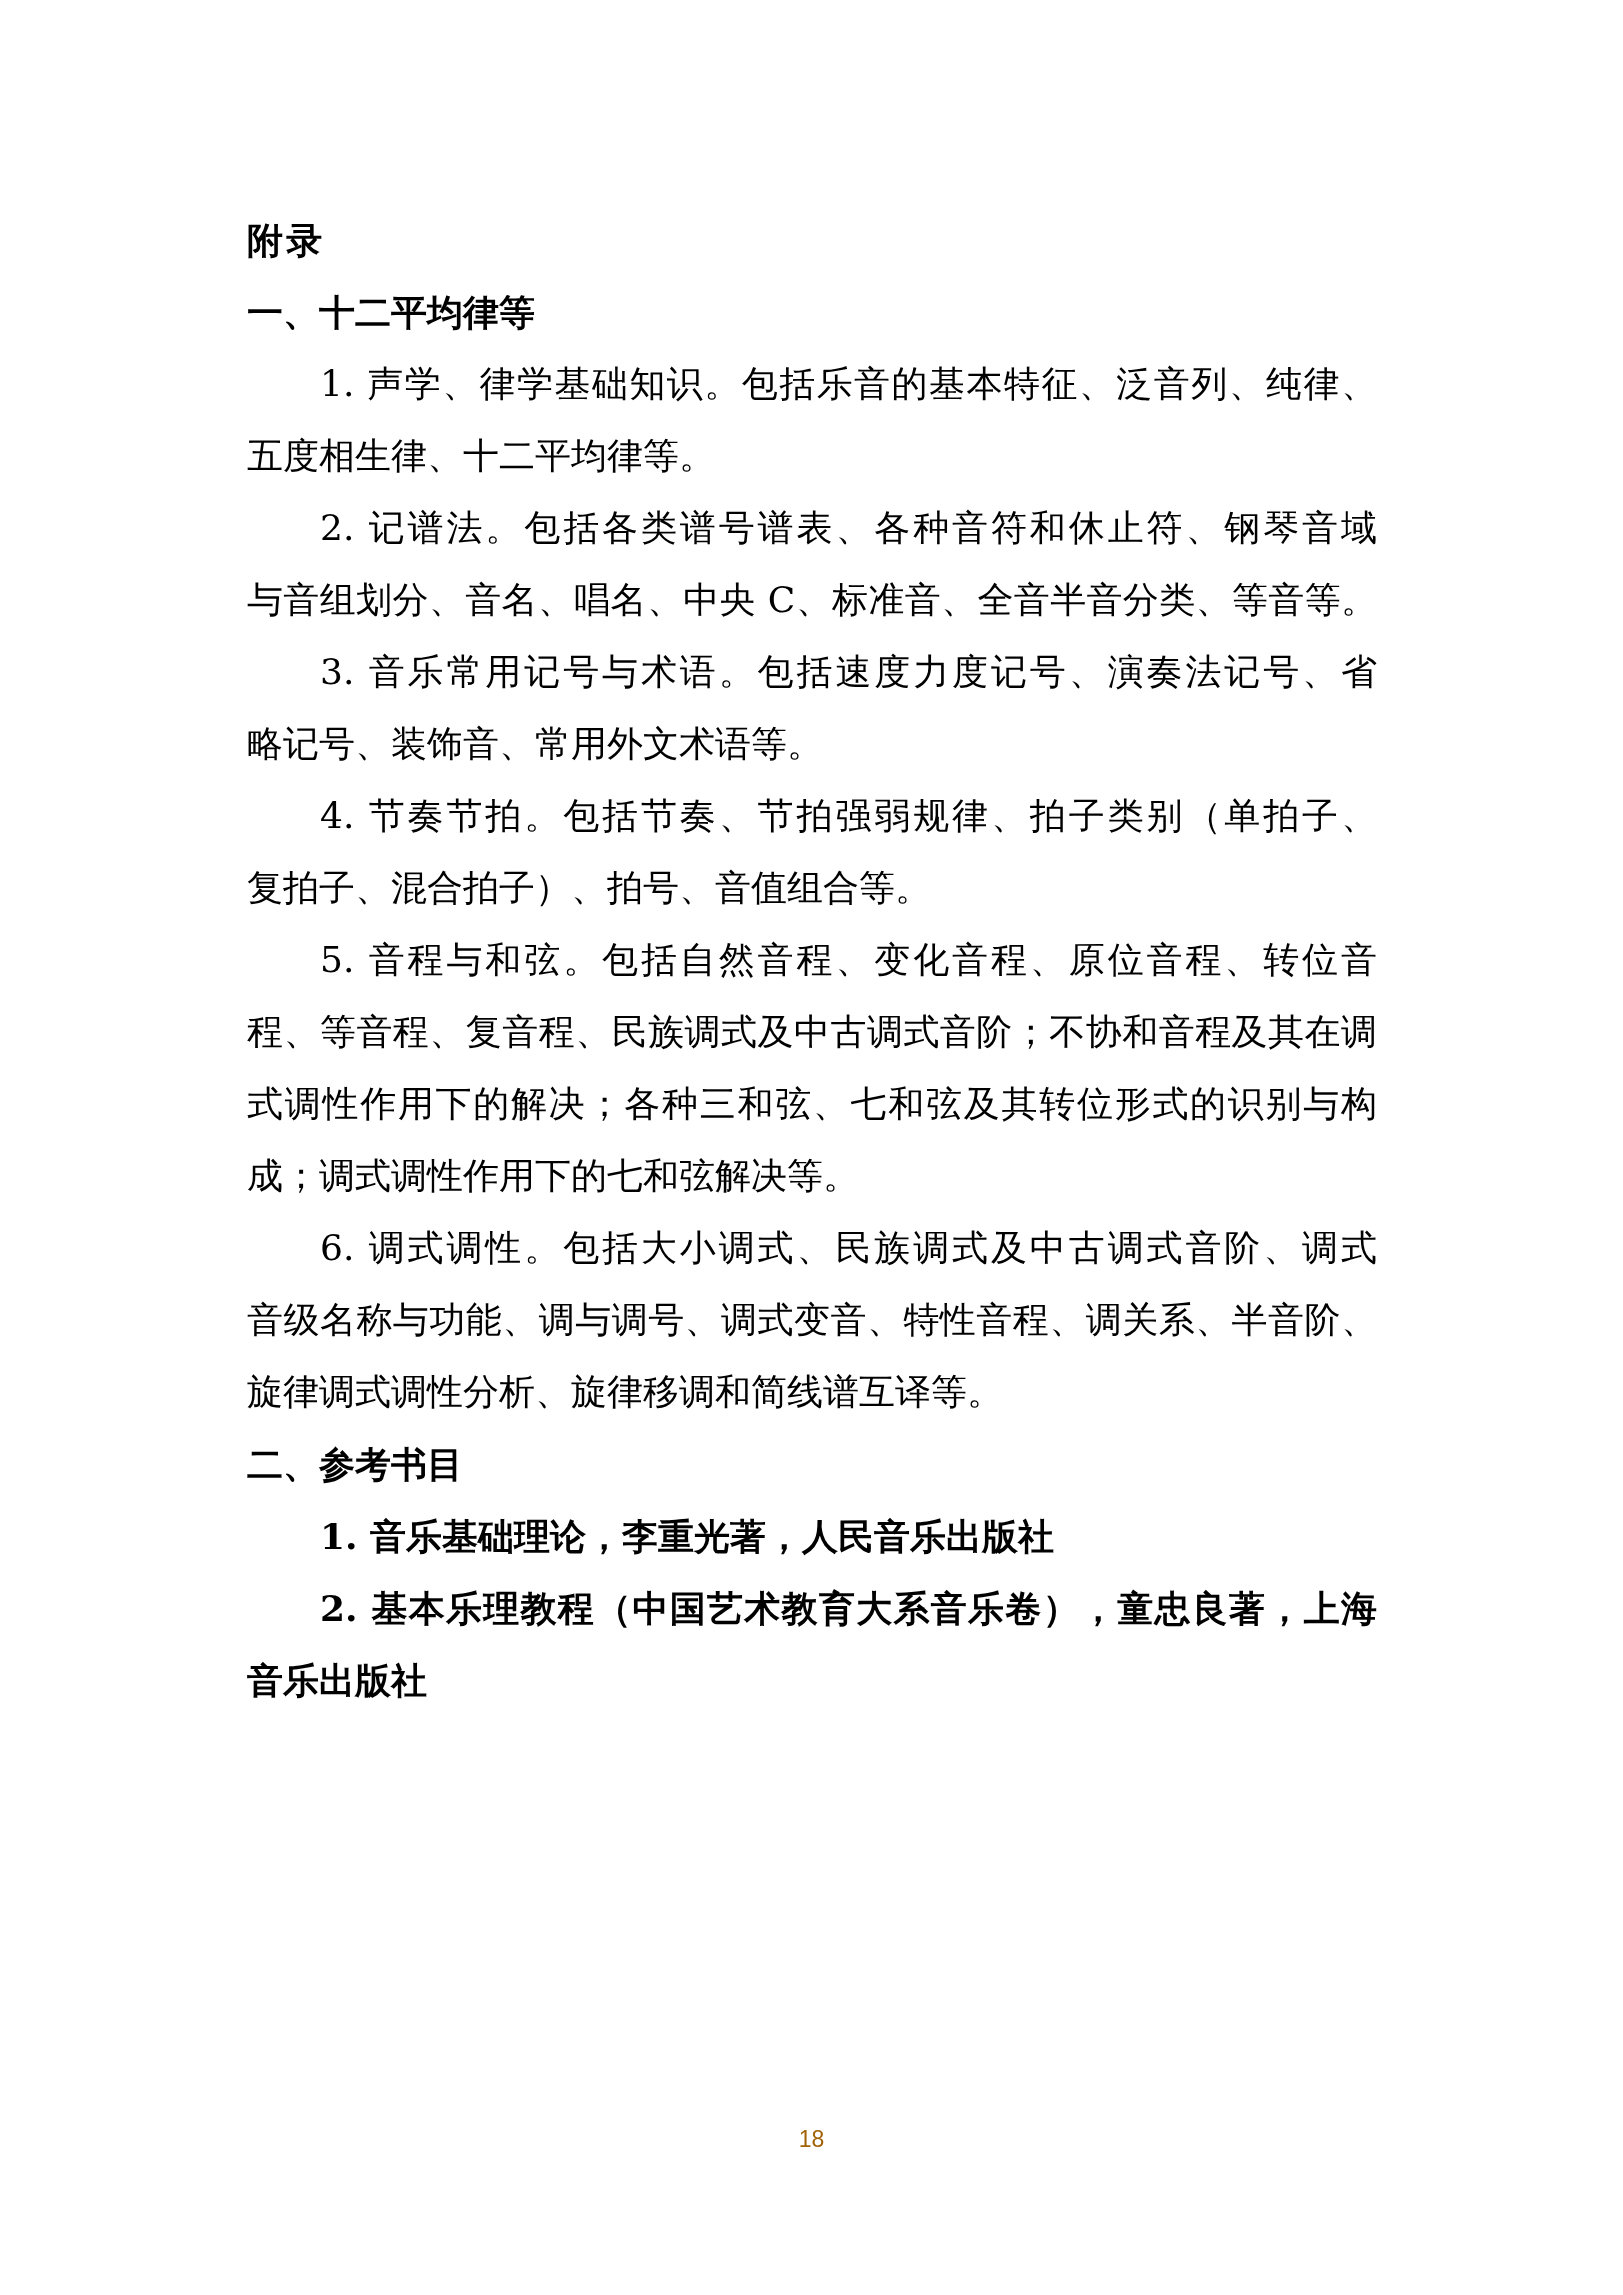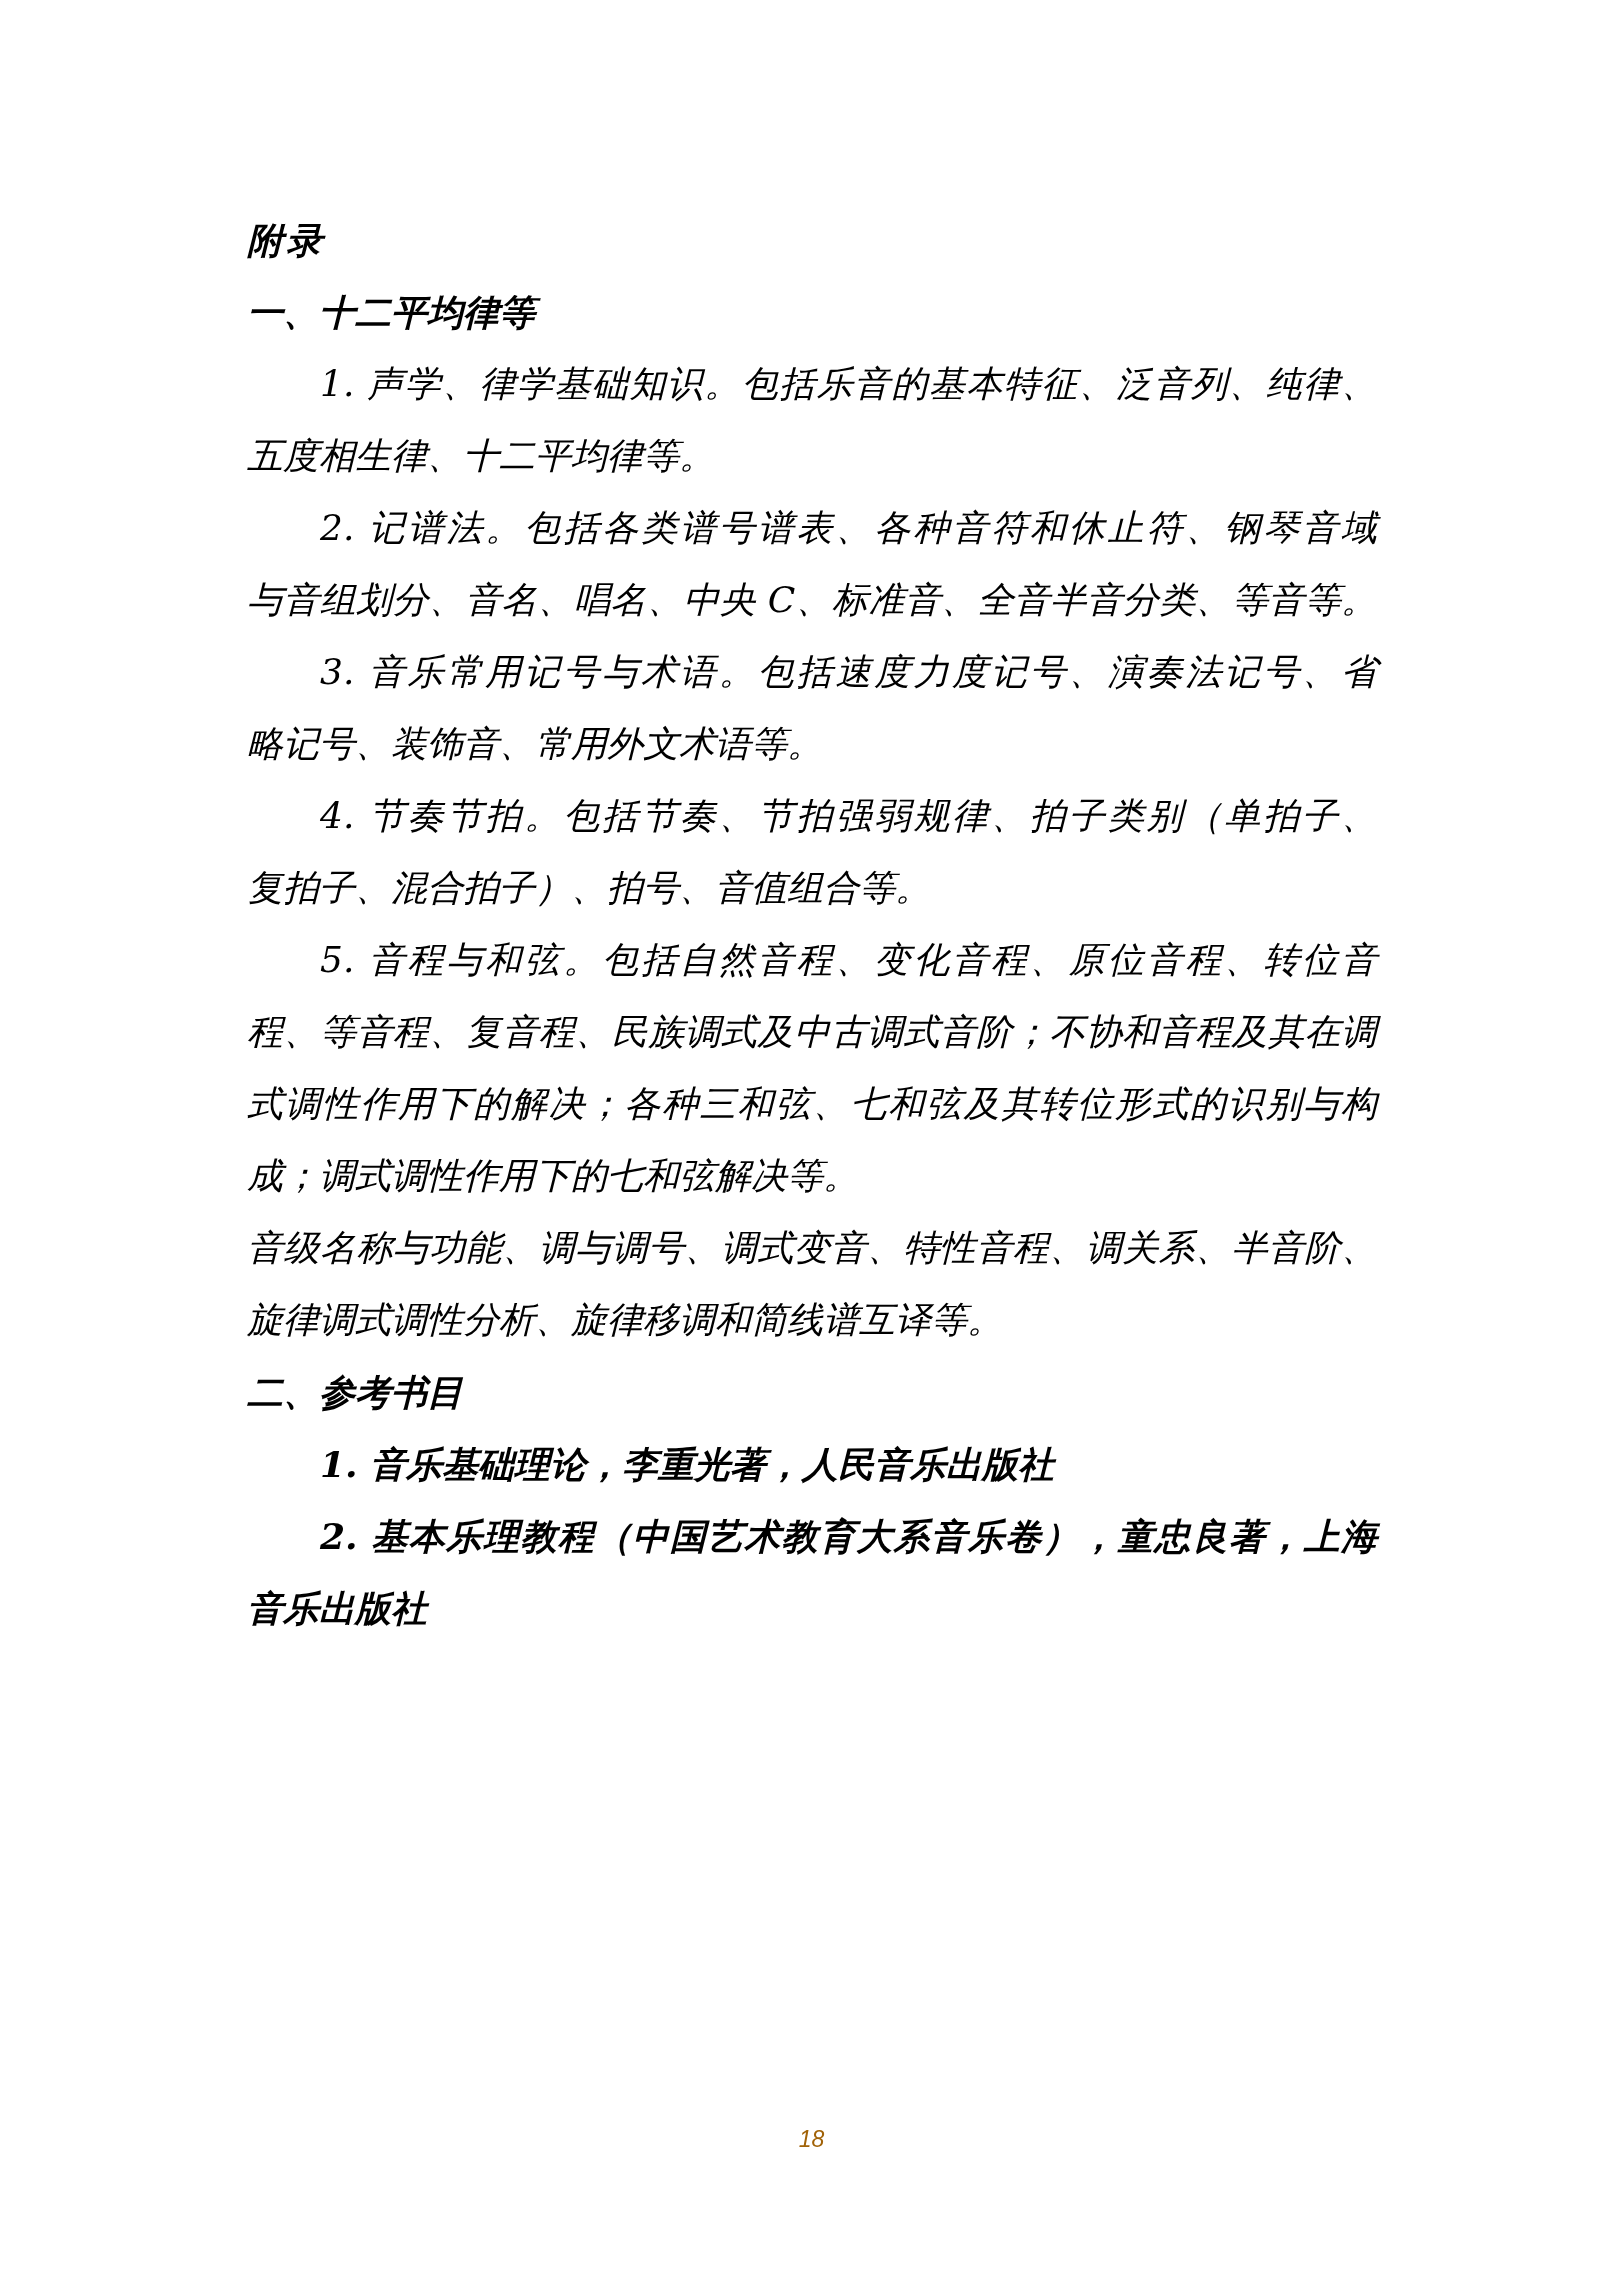--- a/index.html
+++ b/index.html
@@ -4,21 +4,20 @@
 <style>
   html, body { margin: 0; padding: 0; background: #e8e8e8; }
   .page {
     position: relative;
     width: 1623px;
     height: 2295px;
     background: #ffffff;
     font-family: "DejaVu Serif", serif;
     color: #000000;
     overflow: hidden;
-    font-style: italic;
   }
   .content {
     position: absolute;
     left: 247px;
     top: 204px;
     width: 1130px;
   }
   .line {
     height: 72px;
     line-height: 72px;
@@ -74,20 +73,21 @@
     <div class="line">略记号、装饰音、常用外文术语等。</div>
 
     <div class="line indent justify">4. 节奏节拍。包括节奏、节拍强弱规律、拍子类别（单拍子、</div>
     <div class="line">复拍子、混合拍子）、拍号、音值组合等。</div>
 
     <div class="line indent justify">5. 音程与和弦。包括自然音程、变化音程、原位音程、转位音</div>
     <div class="line justify">程、等音程、复音程、民族调式及中古调式音阶；不协和音程及其在调</div>
     <div class="line justify">式调性作用下的解决；各种三和弦、七和弦及其转位形式的识别与构</div>
     <div class="line">成；调式调性作用下的七和弦解决等。</div>
 
+    <div class="line indent justify">6. 调式调性。包括大小调式、民族调式及中古调式音阶、调式</div>
     <div class="line justify">音级名称与功能、调与调号、调式变音、特性音程、调关系、半音阶、</div>
     <div class="line">旋律调式调性分析、旋律移调和简线谱互译等。</div>
 
     <div class="line bold">二、参考书目</div>
 
     <div class="line bold indent">1. 音乐基础理论，李重光著，人民音乐出版社</div>
 
     <div class="line bold indent justify">2. 基本乐理教程（中国艺术教育大系音乐卷），童忠良著，上海</div>
     <div class="line bold">音乐出版社</div>
 

